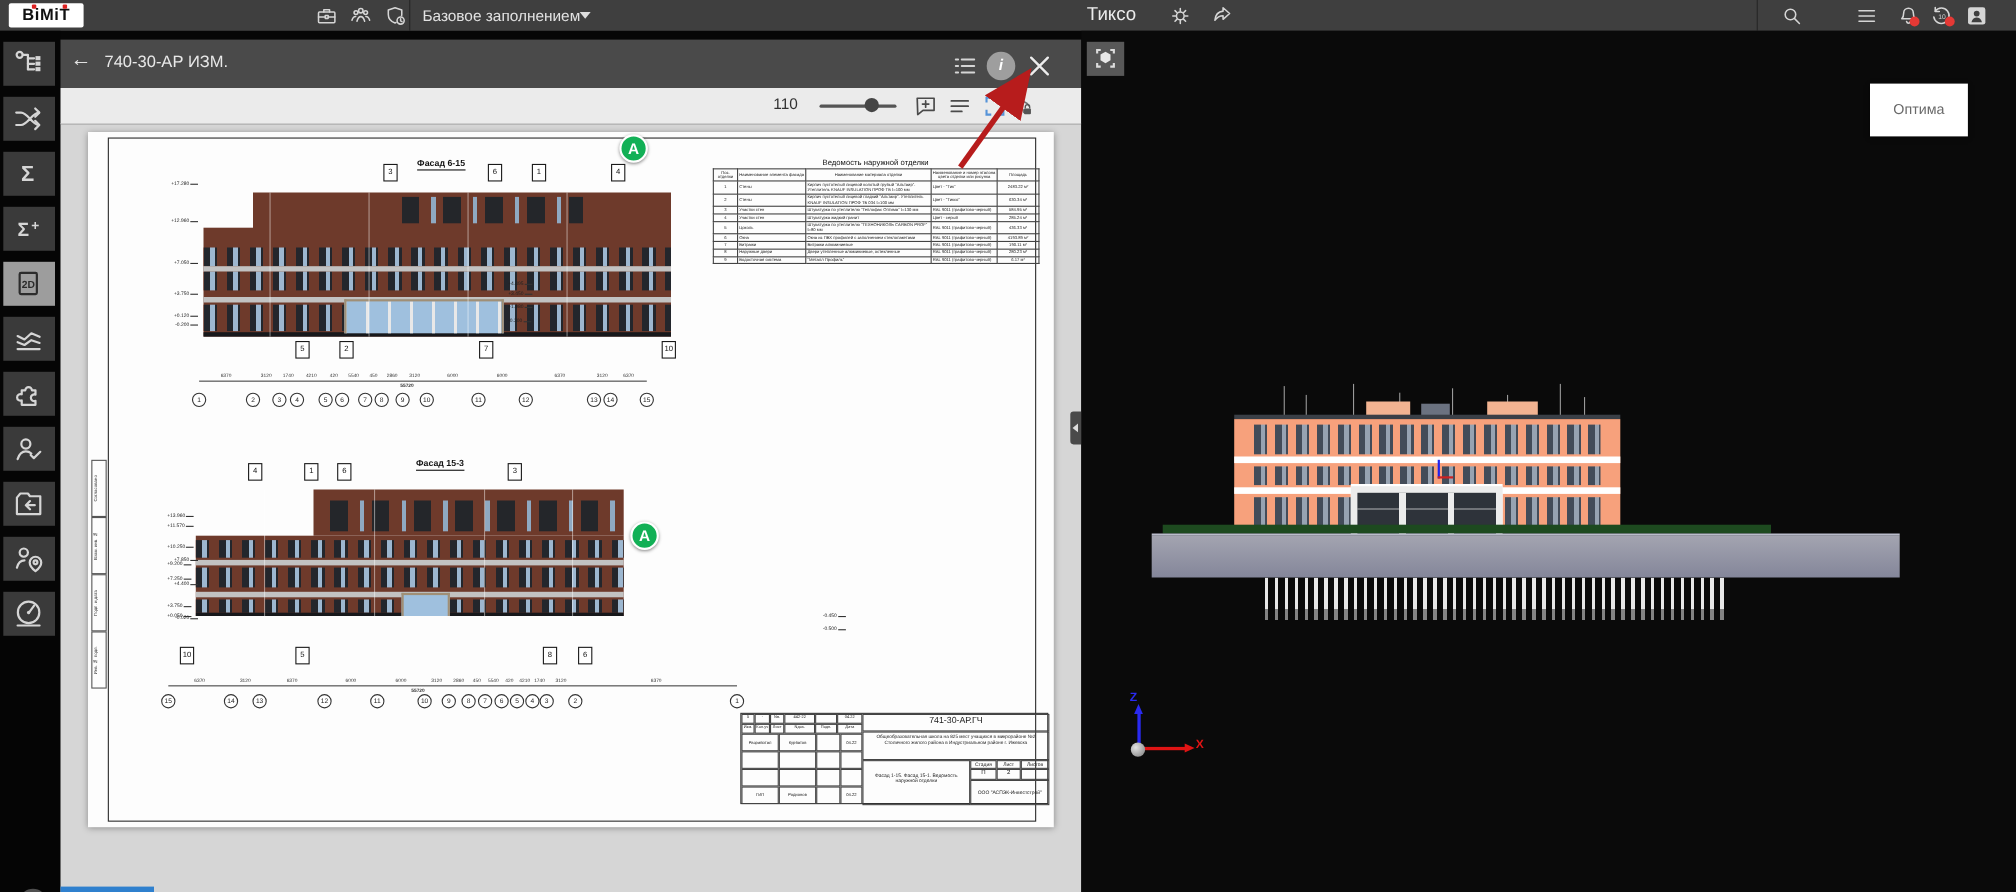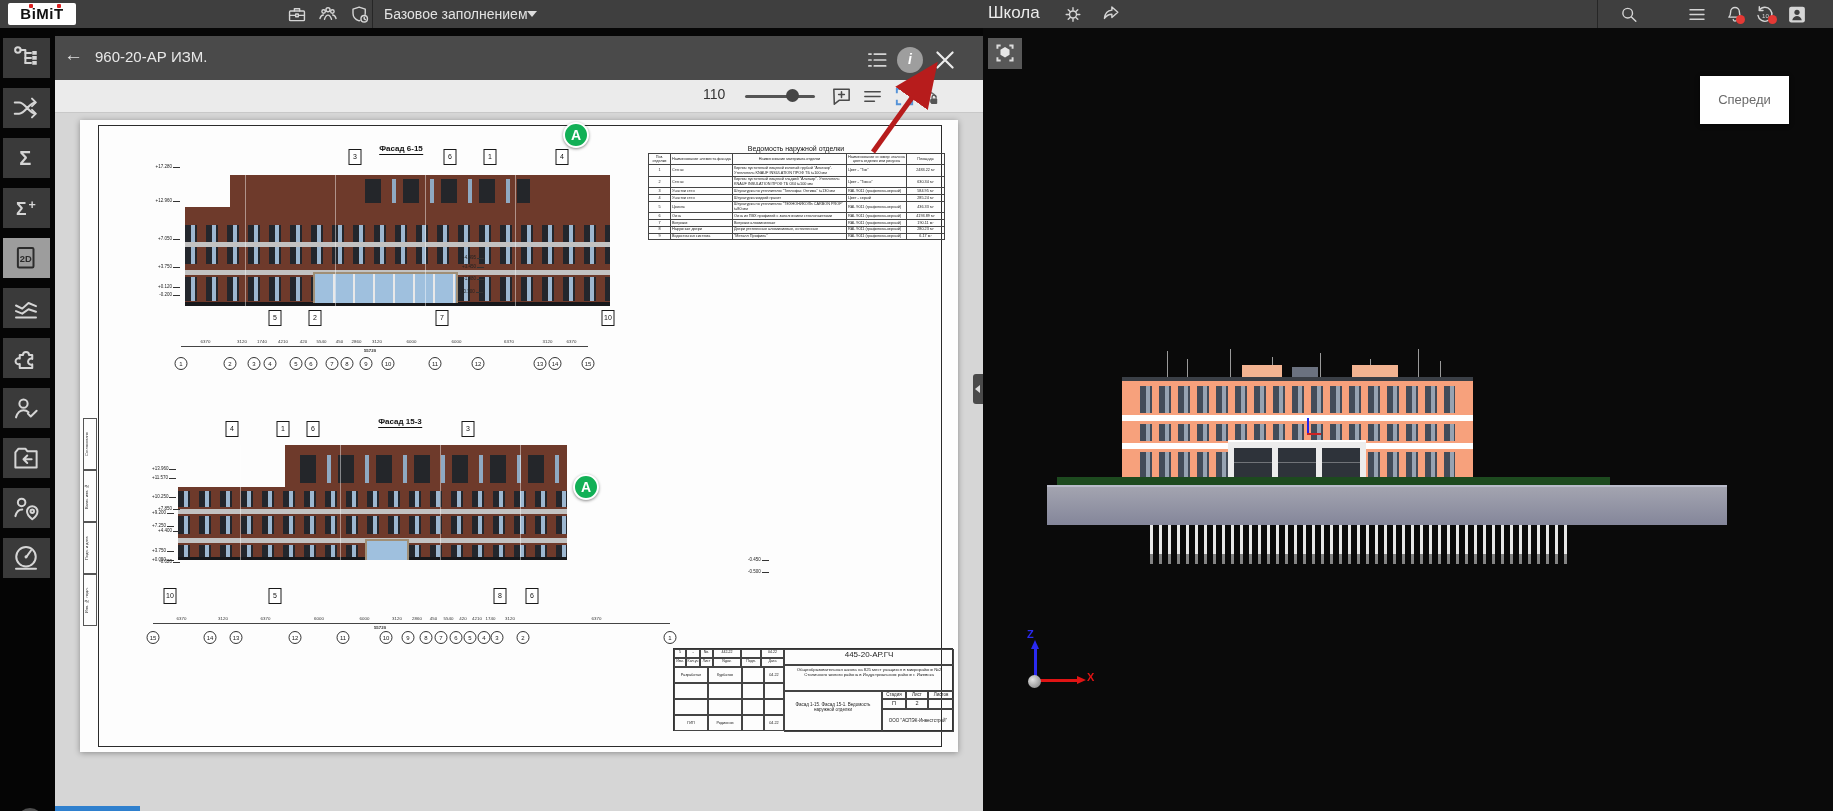--- a/index.html
+++ b/index.html
@@ -143,21 +143,21 @@
     <div class="tb-ico" style="left:349px">
       <svg viewBox="0 0 24 24">
           <path class="s" d="M11 3.5l7 2.3v4.7c0 4.2-3 7.4-7 8.8-4-1.4-7-4.6-7-8.8V5.8z"></path>
           <circle cx="16.8" cy="16.8" r="4.6" fill="#3f3f3f" stroke="none"></circle>
           <circle class="s" cx="16.8" cy="16.8" r="3.7"></circle>
           <path class="s" d="M16.8 15v2l1.4.9"></path>
         </svg></div>
     <div class="tb-divider" style="left:372px"></div>
     <div id="workspace">Базовое заполнением</div>
     <div id="ws-caret"></div>
-    <div id="project-title">Школа</div>
+    <div id="project-title">Тиксо</div>
     <div class="tb-ico" style="left:1062px">
       <svg viewBox="0 0 24 24">
           <circle class="s" cx="12" cy="12" r="4"></circle>
           <path class="s" d="M12 4.2v3M12 16.8v3M4.2 12h3M16.8 12h3M6.5 6.5l2.2 2.2M15.3 15.3l2.2 2.2M17.5 6.5l-2.2 2.2M8.7 15.3l-2.2 2.2"></path>
         </svg></div>
     <div class="tb-ico" style="left:1100px">
       <svg viewBox="0 0 24 24">
           <path class="s" d="M13 7C7.5 7.5 5 11.5 4.5 16.5c2.5-3.5 4.5-4.8 8.5-4.8v3.8l6.8-6L13 3.5z"></path>
         </svg></div>
     <div class="tb-divider" style="left:1597px"></div>
@@ -241,21 +241,21 @@
       <div class="ls-tile" style="top:510px"><svg viewBox="0 0 24 24">
           <circle class="s" cx="12" cy="11" r="7.8"></circle>
           <path class="s" d="M12 11.5L16 6"></path>
           <circle class="f" cx="12" cy="11" r="1.2"></circle>
           <path class="s" d="M4 20.5h16"></path>
         </svg></div>
     </nav>
 
   <div id="p2d-header"></div>
   <div id="p2d-back">←</div>
-  <div id="p2d-title">960-20-АР ИЗМ.</div>
+  <div id="p2d-title">740-30-АР ИЗМ.</div>
   <div class="hdr-ico" style="left:864px">
     <svg viewBox="0 0 24 24">
         <path class="s" d="M4.5 6.5h2M4.5 12h2M4.5 17.5h2M9.5 6.5H20M9.5 12H20M9.5 17.5H20"></path>
       </svg></div>
   <div class="hdr-ico" id="info-ico" style="left:897px">i</div>
   <div class="hdr-ico" style="left:932px">
     <svg viewBox="0 0 24 24">
         <path d="M5 5l14 14M19 5L5 19" stroke="#ececec" stroke-width="2" stroke-linecap="round"></path>
       </svg></div>
 
@@ -397,21 +397,21 @@
               <td style="text-align:left">Водосточная система</td>
               <td style="text-align:left">"Металл Профиль"</td>
               <td style="text-align:left">RAL 9011 (графитово-черный)</td>
               <td style="text-align:center">6.17 м²</td>
             </tr>
           </tbody>
         </table>
     </div>
 
     <div id="title-block">
-      <div class="cell" id="tb-code" style="left:110px;top:0;width:170px;height:16px">445-20-АР.ГЧ</div>
+      <div class="cell" id="tb-code" style="left:110px;top:0;width:170px;height:16px">741-30-АР.ГЧ</div>
       <div class="cell" id="tb-object" style="left:110px;top:16px;width:170px;height:26px">Общеобразовательная школа на 825 мест учащихся в микрорайоне №2 Столичного жилого района в Индустриальном районе г. Ижевска</div>
       <div class="cell" style="left:110px;top:42px;width:98px;height:41px;font-size:4.5px;text-align:center;padding-top:10px">Фасад 1-15. Фасад 15-1. Ведомость наружной отделки</div>
       <div class="cell" style="left:208px;top:42px;width:24px;height:8px;text-align:center">Стадия</div>
       <div class="cell" style="left:232px;top:42px;width:22px;height:8px;text-align:center">Лист</div>
       <div class="cell" style="left:254px;top:42px;width:26px;height:8px;text-align:center">Листов</div>
       <div class="cell" style="left:208px;top:50px;width:24px;height:10px;text-align:center;font-size:5.5px">П</div>
       <div class="cell" style="left:232px;top:50px;width:22px;height:10px;text-align:center;font-size:5.5px">2</div>
       <div class="cell" style="left:254px;top:50px;width:26px;height:10px"></div>
       <div class="cell" style="left:208px;top:60px;width:72px;height:23px;text-align:center;padding-top:8px">ООО "АСПЭК-Инвестстрой"</div>
       <div id="tb-left" class="abs" style="left:0;top:0;width:110px;height:83px">
@@ -558,21 +558,21 @@
   <div id="blue-bar"></div>
   <div id="collapse-handle"></div>
 
   <div id="panel3d">
     <div id="focus-btn">
       <svg viewBox="0 0 24 24" style="width:28px;height:26px;margin:2px 3px">
           <path d="M5 8V5h3M16 5h3v3M19 16v3h-3M8 19H5v-3" stroke="#ddd" stroke-width="1.8" fill="none"></path>
           <path d="M12 6.5l4.2 2.4v4.8L12 16.1l-4.2-2.4V8.9z" fill="#e8e8e8"></path>
         </svg>
     </div>
-    <div id="view-cube">Спереди</div>
+    <div id="view-cube">Оптима</div>
 
     <div class="bld" style="left:139px;top:321px;width:351px;height:32px">
       <div class="antenna" style="left:45px;top:2px;height:30px"></div>
       <div class="antenna" style="left:65px;top:10px;height:22px"></div>
       <div class="antenna" style="left:108px;top:0;height:32px"></div>
       <div class="antenna" style="left:150px;top:8px;height:24px"></div>
       <div class="antenna" style="left:198px;top:4px;height:28px"></div>
       <div class="antenna" style="left:248px;top:10px;height:22px"></div>
       <div class="antenna" style="left:296px;top:0;height:32px"></div>
       <div class="antenna" style="left:318px;top:12px;height:20px"></div>

